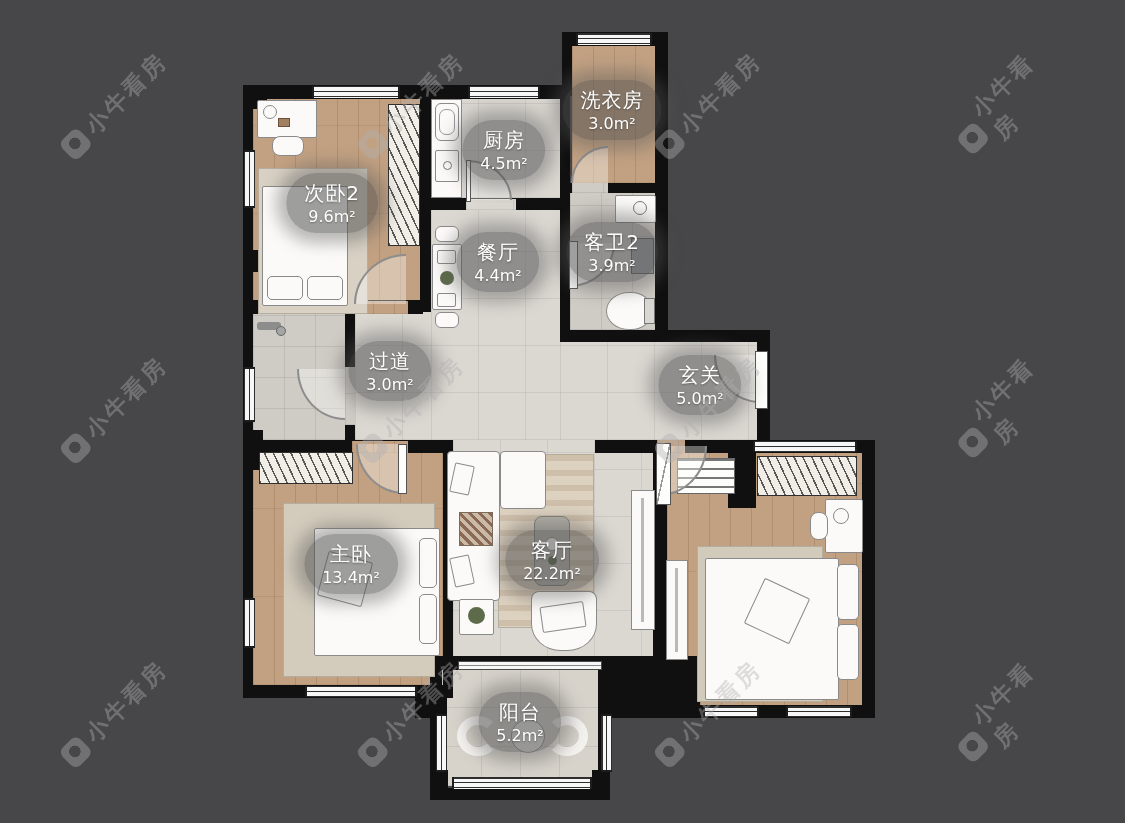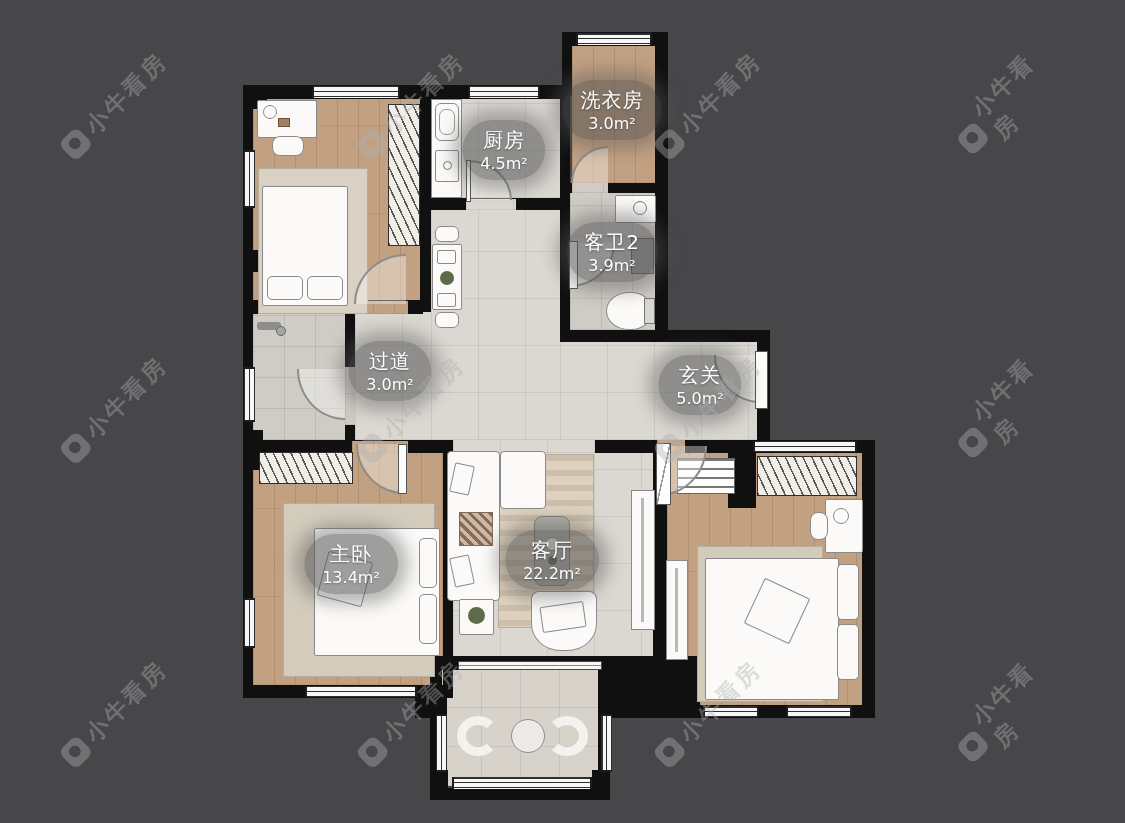--- a/index.html
+++ b/index.html
@@ -223,48 +223,60 @@
   <div class="abs rug" style="left:697px;top:546px;width:126px;height:156px;background:#d2cbbc"></div>
   <div class="abs fur" style="left:705px;top:558px;width:134px;height:142px"></div>
   <div class="abs fur" style="left:837px;top:564px;width:22px;height:56px;border-radius:5px"></div>
   <div class="abs fur" style="left:837px;top:624px;width:22px;height:56px;border-radius:5px"></div>
   <div class="abs fur" style="left:752px;top:586px;width:50px;height:50px;transform:rotate(25deg)"></div>
 
   <div class="abs chairB" style="left:457px;top:716px;width:42px;height:40px;border-right-color:transparent"></div>
   <div class="abs chairB" style="left:546px;top:716px;width:42px;height:40px;border-left-color:transparent"></div>
   <div class="abs" style="left:511px;top:719px;width:34px;height:34px;background:#eceae6;border:1.3px solid #8f8f8f;border-radius:50%;z-index:15"></div>
 
+  <div class="pill" style="left:332px;top:203px">
+    <span class="nm">次卧2</span>
+    <span class="ar">9.6m²</span>
+  </div>
   <div class="pill" style="left:504px;top:150px">
     <span class="nm">厨房</span>
     <span class="ar">4.5m²</span>
   </div>
   <div class="pill" style="left:612px;top:110px">
     <span class="nm">洗衣房</span>
     <span class="ar">3.0m²</span>
   </div>
+  <div class="pill" style="left:498px;top:262px">
+    <span class="nm">餐厅</span>
+    <span class="ar">4.4m²</span>
+  </div>
   <div class="pill" style="left:612px;top:252px">
     <span class="nm">客卫2</span>
     <span class="ar">3.9m²</span>
   </div>
   <div class="pill" style="left:390px;top:371px">
     <span class="nm">过道</span>
     <span class="ar">3.0m²</span>
   </div>
   <div class="pill" style="left:700px;top:385px">
     <span class="nm">玄关</span>
     <span class="ar">5.0m²</span>
   </div>
   <div class="pill" style="left:351px;top:564px">
     <span class="nm">主卧</span>
     <span class="ar">13.4m²</span>
   </div>
   <div class="pill" style="left:552px;top:560px">
     <span class="nm">客厅</span>
     <span class="ar">22.2m²</span>
   </div>
+  <div class="pill" style="left:520px;top:722px">
+    <span class="nm">阳台</span>
+    <span class="ar">5.2m²</span>
+  </div>
 
   <div class="wm" style="left:115px;top:105px">
       <span class="wm-ic"></span>
       <span>小牛看房</span>
     </div>
   <div class="wm" style="left:412px;top:105px">
       <span class="wm-ic"></span>
       <span>小牛看房</span>
     </div>
   <div class="wm" style="left:709px;top:105px">

